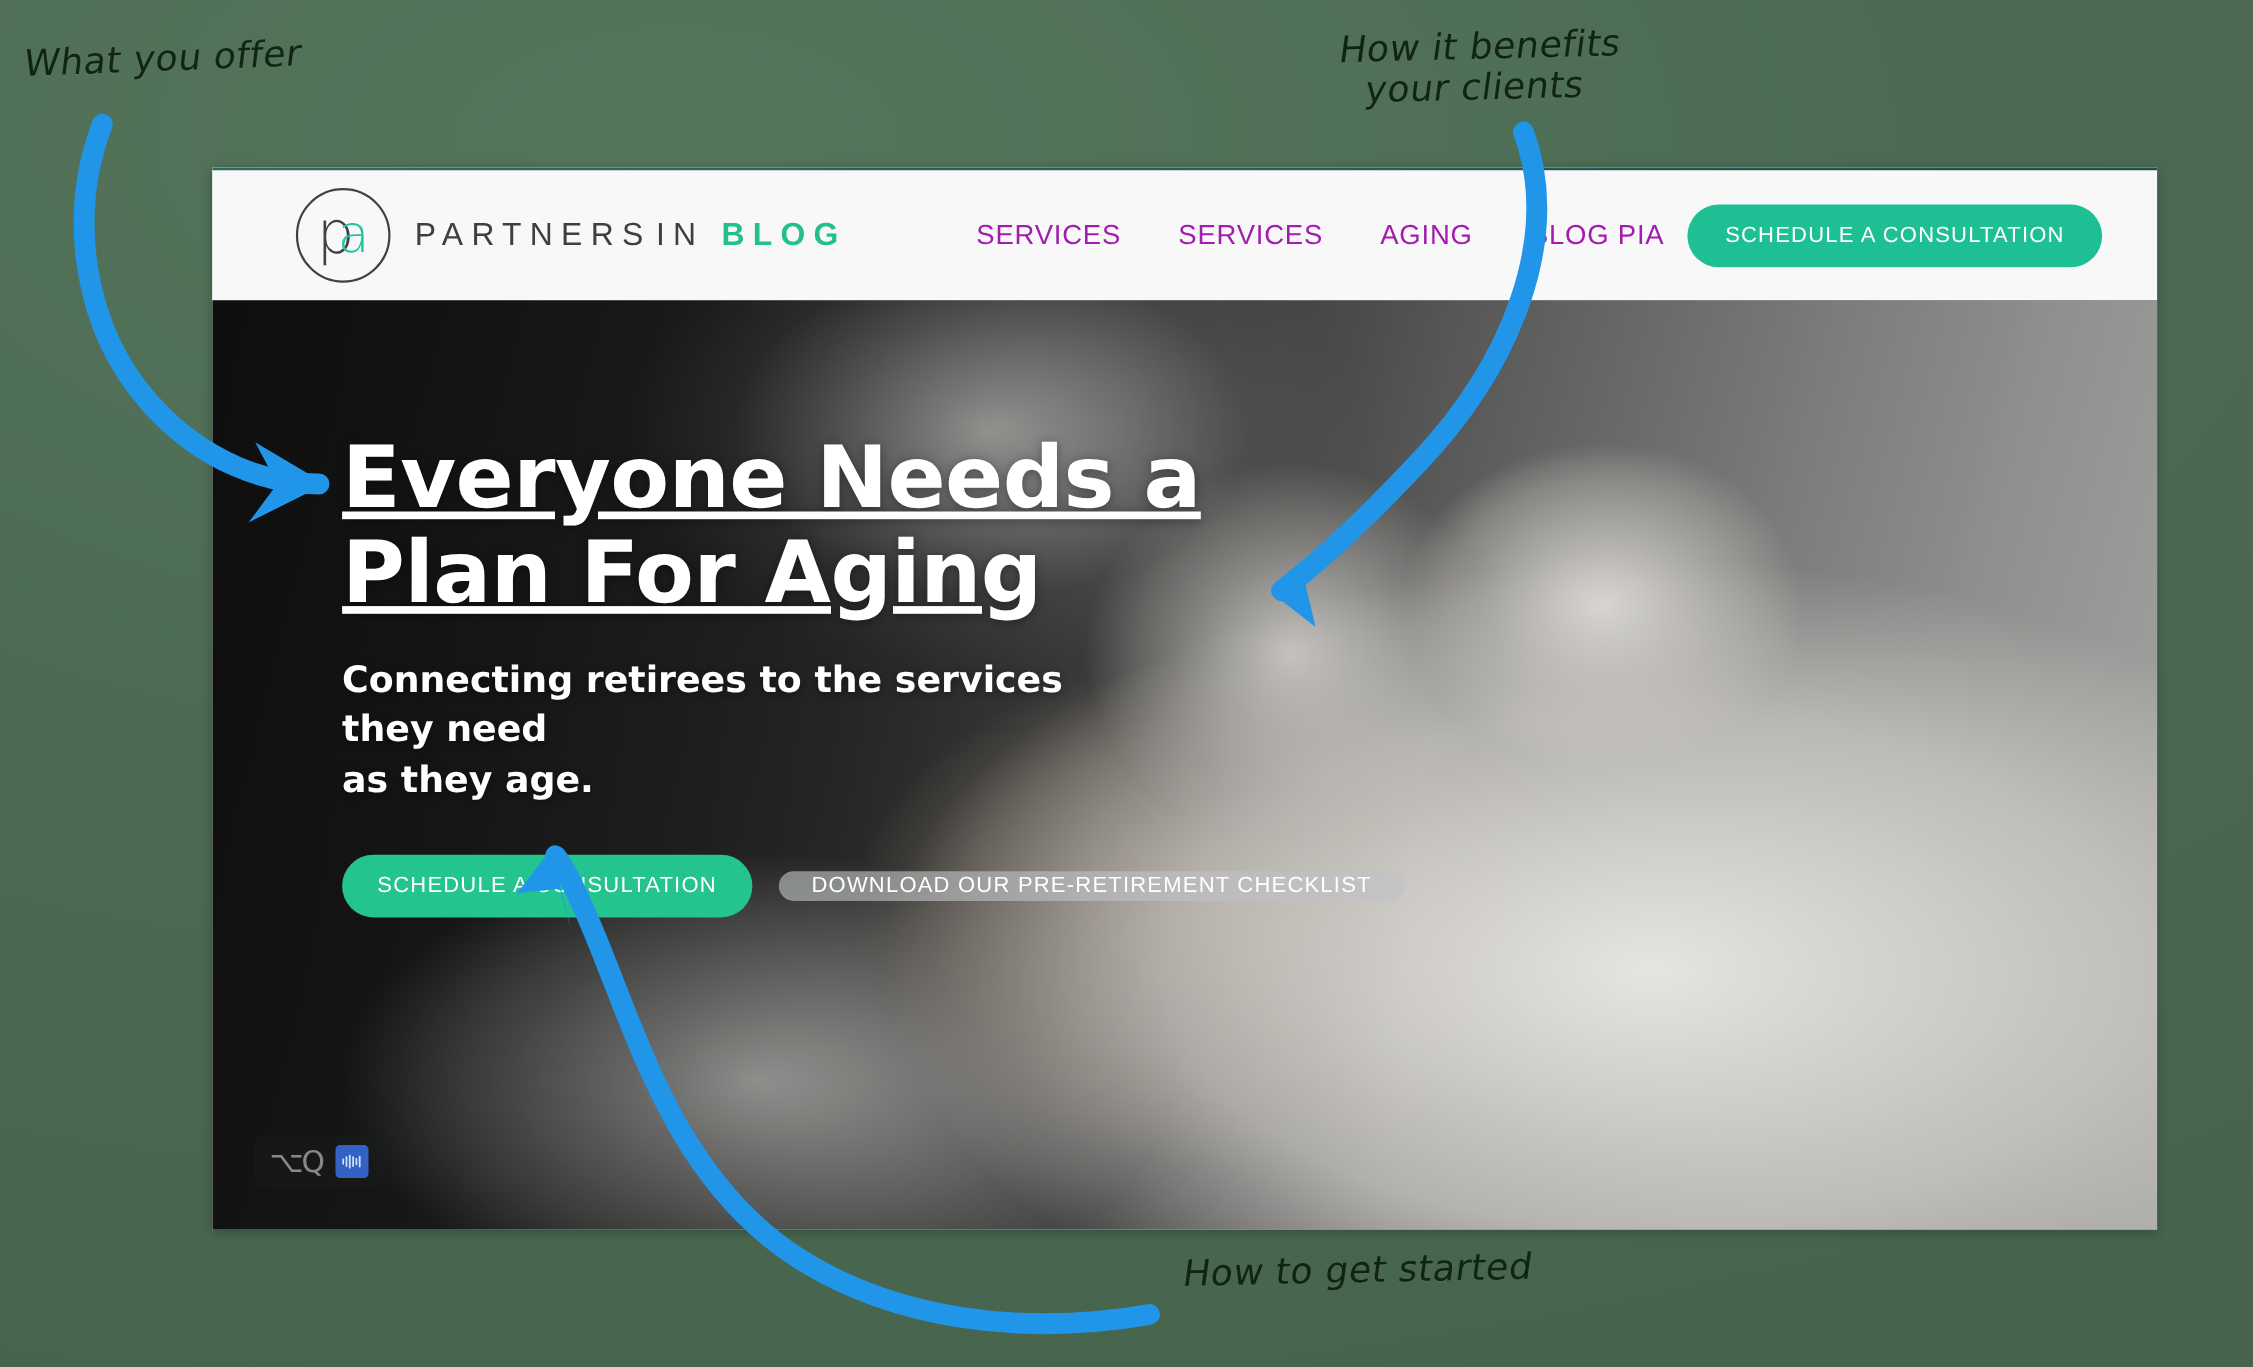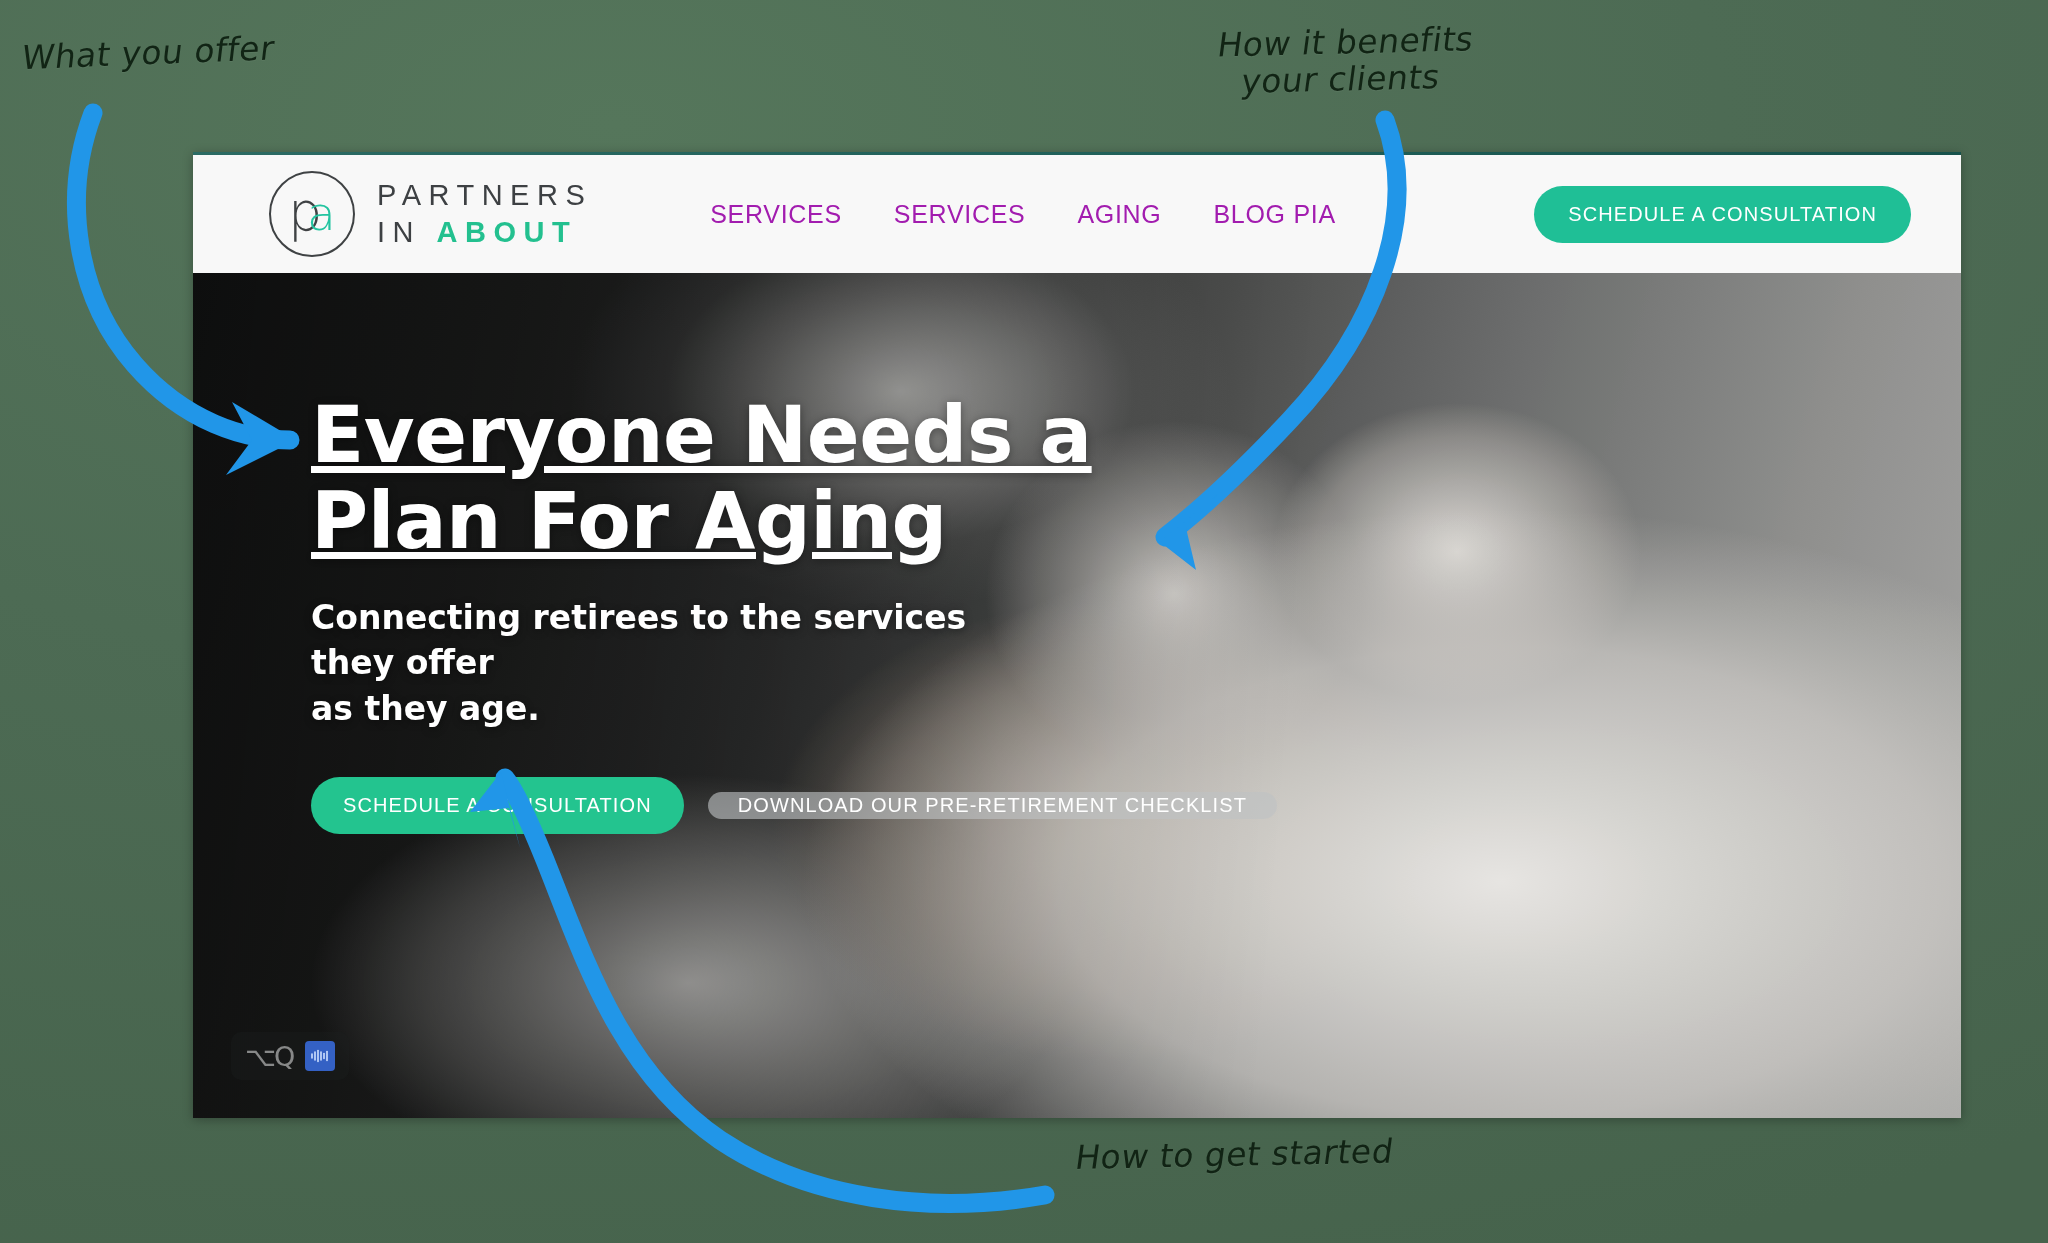--- a/index.html
+++ b/index.html
@@ -128,21 +128,21 @@
     top: 12px;
   }
   #logo-mark .glyph-a {
     color: #23c4a0;
     left: 36px;
     top: 17px;
     font-size: 47px;
   }
   #logo-words {
     display: flex;
-    flex-direction: column;
+    flex-direction: row;
     gap: 4px;
   }
   .logo-line1 {
     font-size: 29px;
     letter-spacing: 7.5px;
     color: #3d4043;
     font-weight: 400;
   }
   .logo-line2 {
     font-size: 29px;
@@ -330,42 +330,42 @@
 
     <header id="site-header">
 
       <div id="logo">
         <div id="logo-mark">
           <span class="glyph-p">p</span>
           <span class="glyph-a">a</span>
         </div>
         <div id="logo-words">
           <div class="logo-line1">PARTNERS</div>
-          <div class="logo-line2"><span>IN </span><span class="accent">ABOUT</span></div>
+          <div class="logo-line2"><span>IN </span><span class="accent">BLOG</span></div>
         </div>
       </div>
 
       <nav id="main-nav">
         <a class="nav-item" href="#">SERVICES</a>
         <a class="nav-item" href="#">SERVICES</a>
         <a class="nav-item" href="#">AGING</a>
         <a class="nav-item" href="#">BLOG PIA</a>
       </nav>
 
       <button id="header-cta">SCHEDULE A CONSULTATION</button>
     </header>
 
     <section id="hero">
       <div id="hero-photo"></div>
       <div id="hero-scrim"></div>
 
       <div id="hero-content">
         <h1 id="hero-title">Everyone Needs a
 Plan For Aging</h1>
-        <p id="hero-sub">Connecting retirees to the services they offer
+        <p id="hero-sub">Connecting retirees to the services they need
 as they age.</p>
         <div id="hero-buttons">
           <button id="hero-cta-primary">SCHEDULE A CONSULTATION</button>
           <button id="hero-cta-secondary">DOWNLOAD OUR PRE-RETIREMENT CHECKLIST</button>
         </div>
       </div>
 
       <div id="hero-widget">
         <span id="widget-glyph">⌥Q</span>
         <span id="widget-badge">

